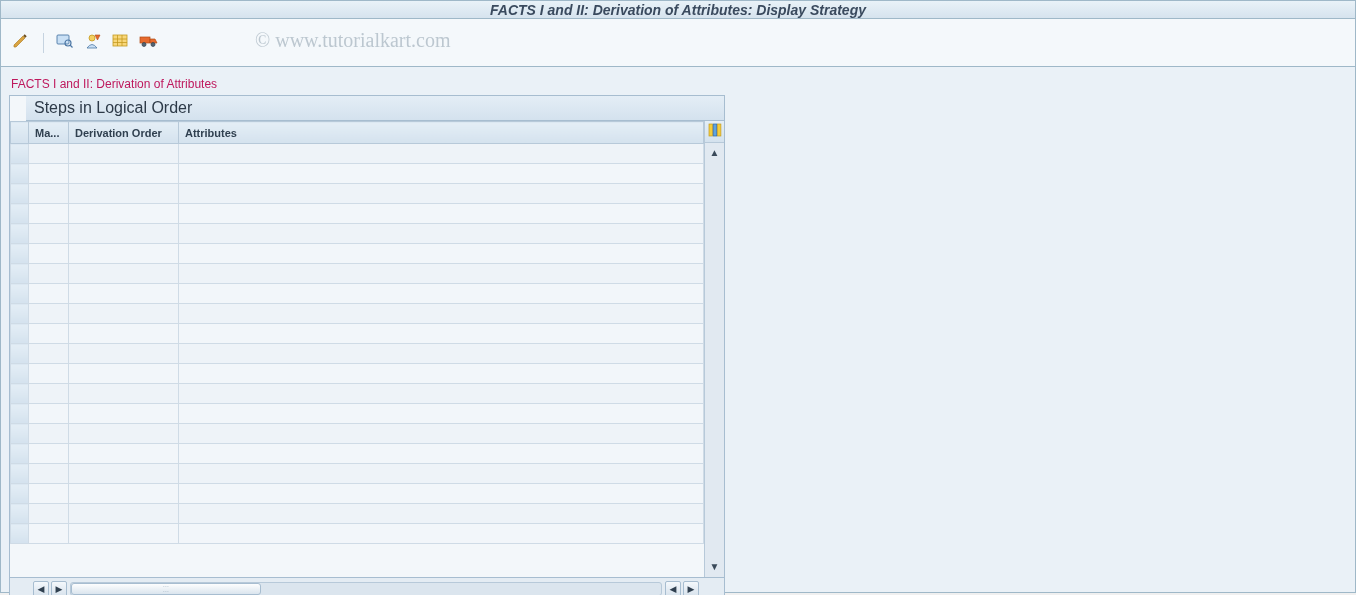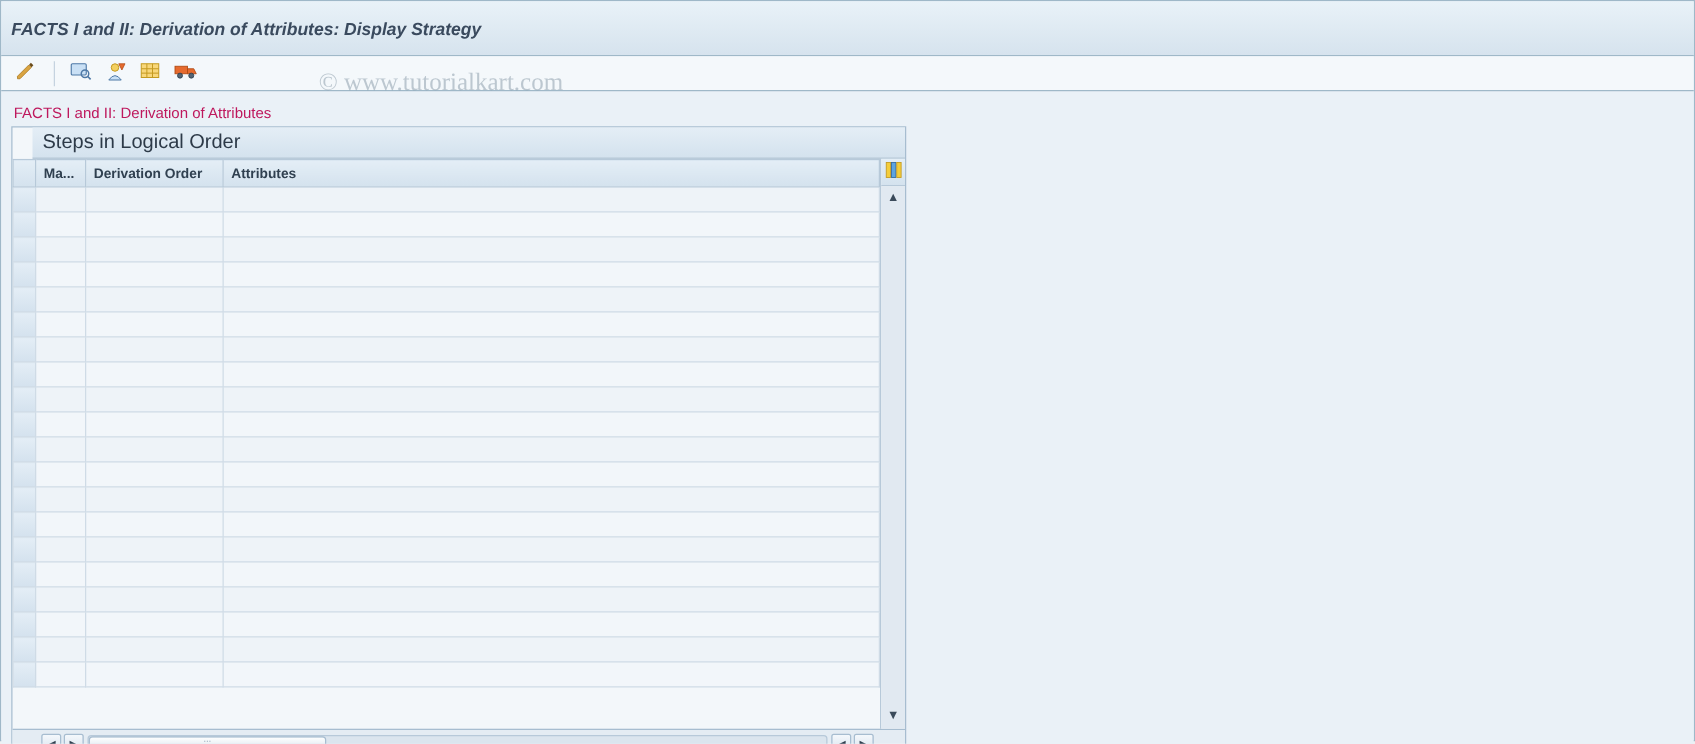--- a/index.html
+++ b/index.html
@@ -15,33 +15,34 @@
     .outer-frame {
       border: 1px solid #9fb8c8;
       height: 593px;
       background: #eaf1f7;
     }
     
     .titlebar {
       background: linear-gradient(#e9f2f8, #d6e3ee);
       border-bottom: 1px solid #9fb8c8;
       padding: 5px 8px;
-      height: 44px;
-      display: flex;
-      align-items: center;
+      height: 18px;
+      display: flex;
+      align-items: center;
+      justify-content: center;
     }
     .titlebar-text {
       font-size: 14px;
       font-weight: bold;
       font-style: italic;
       color: #3a4a5e;
     }
     
     .toolbar {
-      height: 28px;
+      height: 48px;
       background: #f4f8fb;
       border-bottom: 1px solid #9fb8c8;
       padding: 6px 10px;
       display: flex;
       align-items: center;
       gap: 6px;
       position: relative;
     }
     .toolbar-btn {
       width: 22px;

